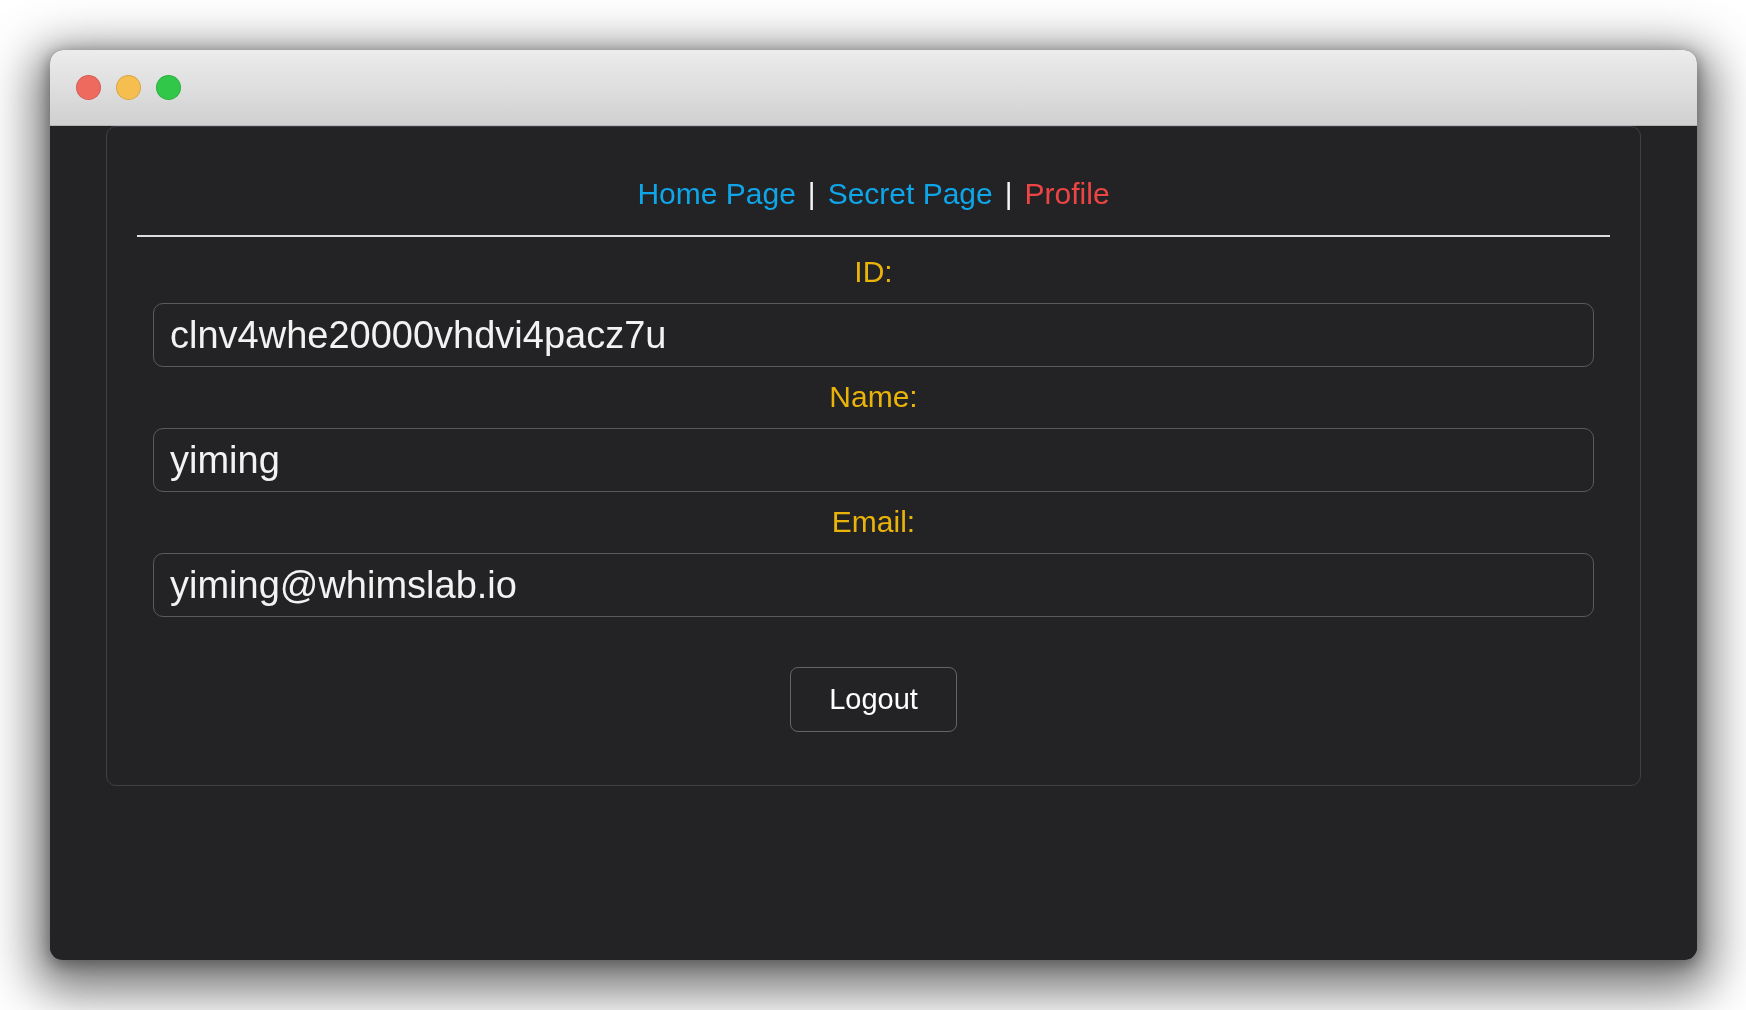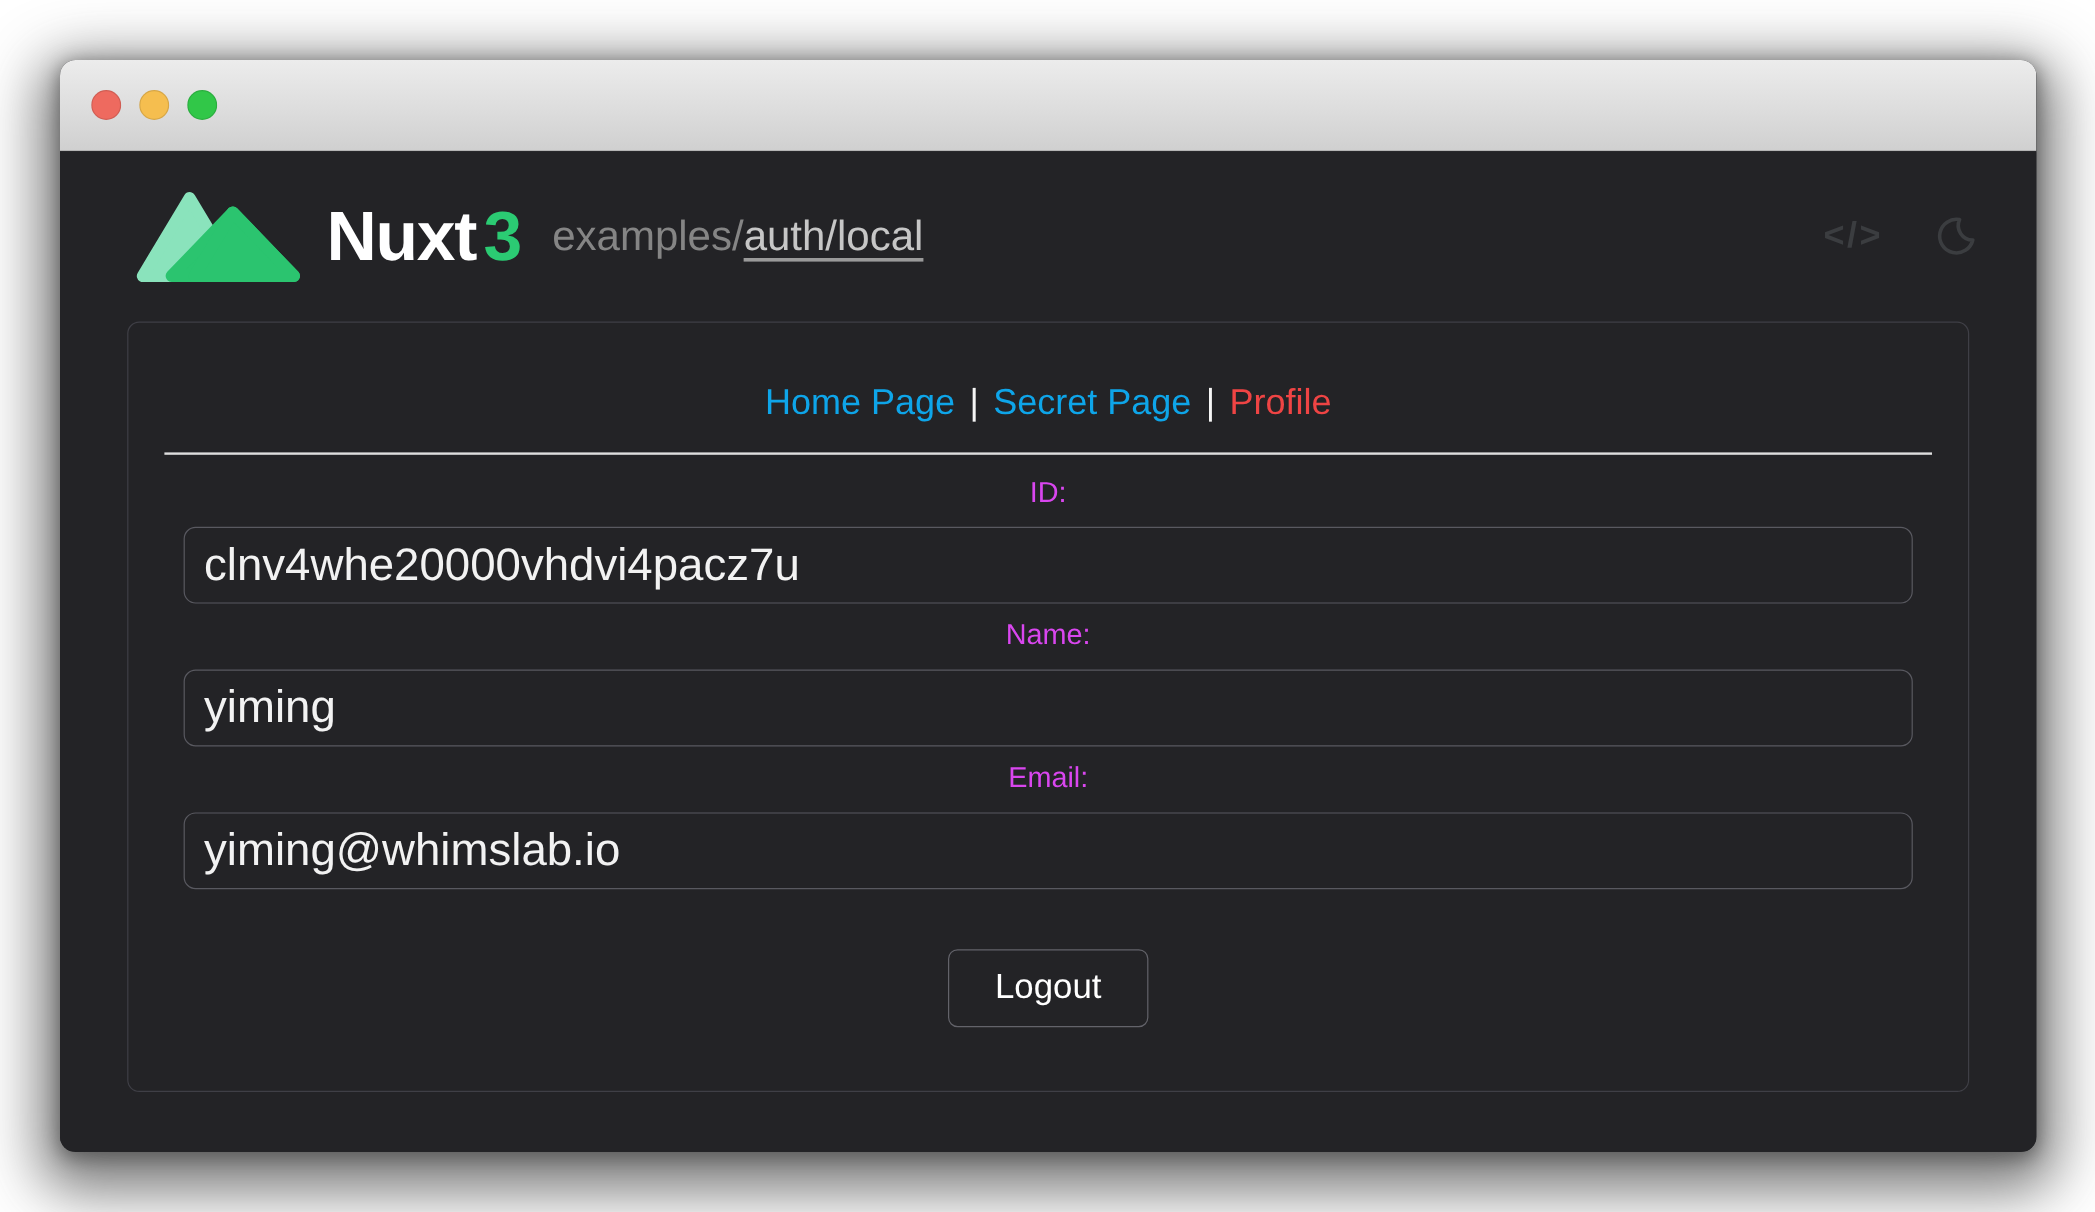--- a/index.html
+++ b/index.html
@@ -66,21 +66,21 @@
   .nav .sep { color: #f5f5f5; margin: 0 12px; }
 
   .card hr {
     border: none; border-top: 2px solid #DEDEDE;
     margin: 24px 0 18px 0;
   }
 
   .form-area { padding: 0 16px; }
   .field-label {
     display: block; text-align: center;
-    font-size: 24px; color: #d946ef;
+    font-size: 30px; color: #eab308;
     margin: 13px 0 14px 0;
   }
   .field-input {
     width: 100%; height: 64px;
     background: transparent;
     border: 1px solid #595960; border-radius: 10px;
     color: #f2f2f2; font-size: 38px;
     font-family: "Liberation Sans", sans-serif;
     padding: 0 16px; outline: none;
   }
@@ -103,35 +103,20 @@
   <div class="window">
 
     <div class="titlebar">
       <span class="traffic red"></span>
       <span class="traffic yellow"></span>
       <span class="traffic green"></span>
     </div>
 
     <div class="content">
 
-      <div class="app-header">
-        <svg class="logo-svg" viewBox="0 0 140 78">
-          <path d="M48 7 L9 72 L87 72 Z" fill="#8AE3BC" stroke="#8AE3BC" stroke-width="10" stroke-linejoin="round"></path>
-          <path d="M84 19 L33 72 L135 72 Z" fill="#2BC46F" stroke="#2BC46F" stroke-width="10" stroke-linejoin="round"></path>
-          <path d="M84 19 L52 72 L135 72 Z" fill="#2BC46F" stroke="#2BC46F" stroke-width="10" stroke-linejoin="round"></path>
-        </svg>
-        <div class="wordmark"><span>Nuxt</span><span class="ver">3</span></div>
-        <div class="breadcrumb"><span class="prefix">examples/</span><span class="current">auth/local</span></div>
-        <div class="header-icons">
-          <span class="hicon">&lt;/&gt;</span>
-          <svg class="moon-svg" viewBox="0 0 36 36">
-            <path d="M22 4 A 14 14 0 1 0 33 21 A 12 12 0 0 1 22 4 Z" stroke-linejoin="round"></path>
-          </svg>
-        </div>
-      </div>
 
       <div class="card">
 
         <div class="nav">
           <a>Home Page</a><span class="sep">|</span><a>Secret Page</a><span class="sep">|</span><a class="active">Profile</a>
         </div>
 
         <hr>
 
         <div class="form-area">

